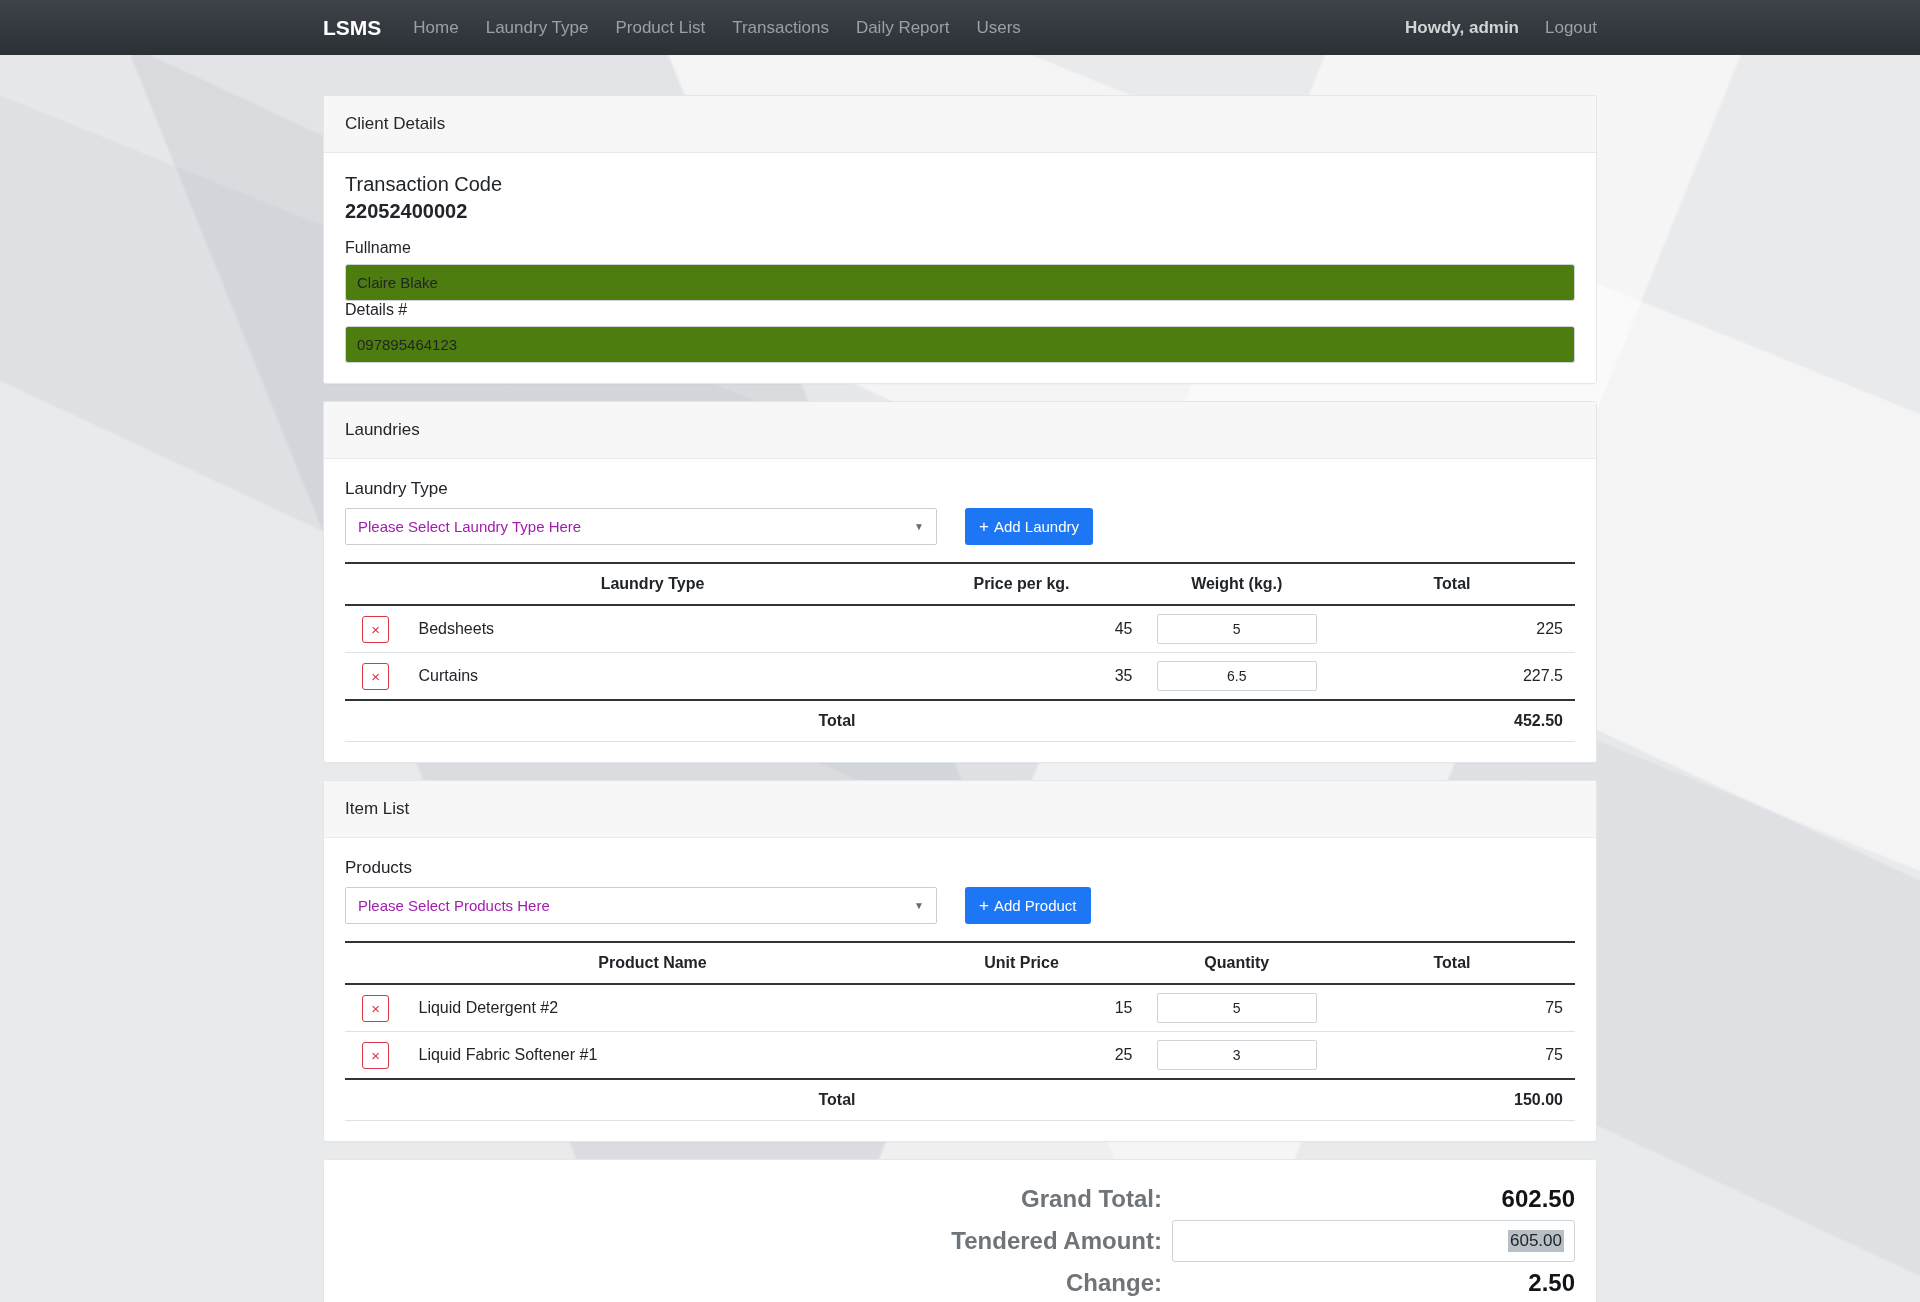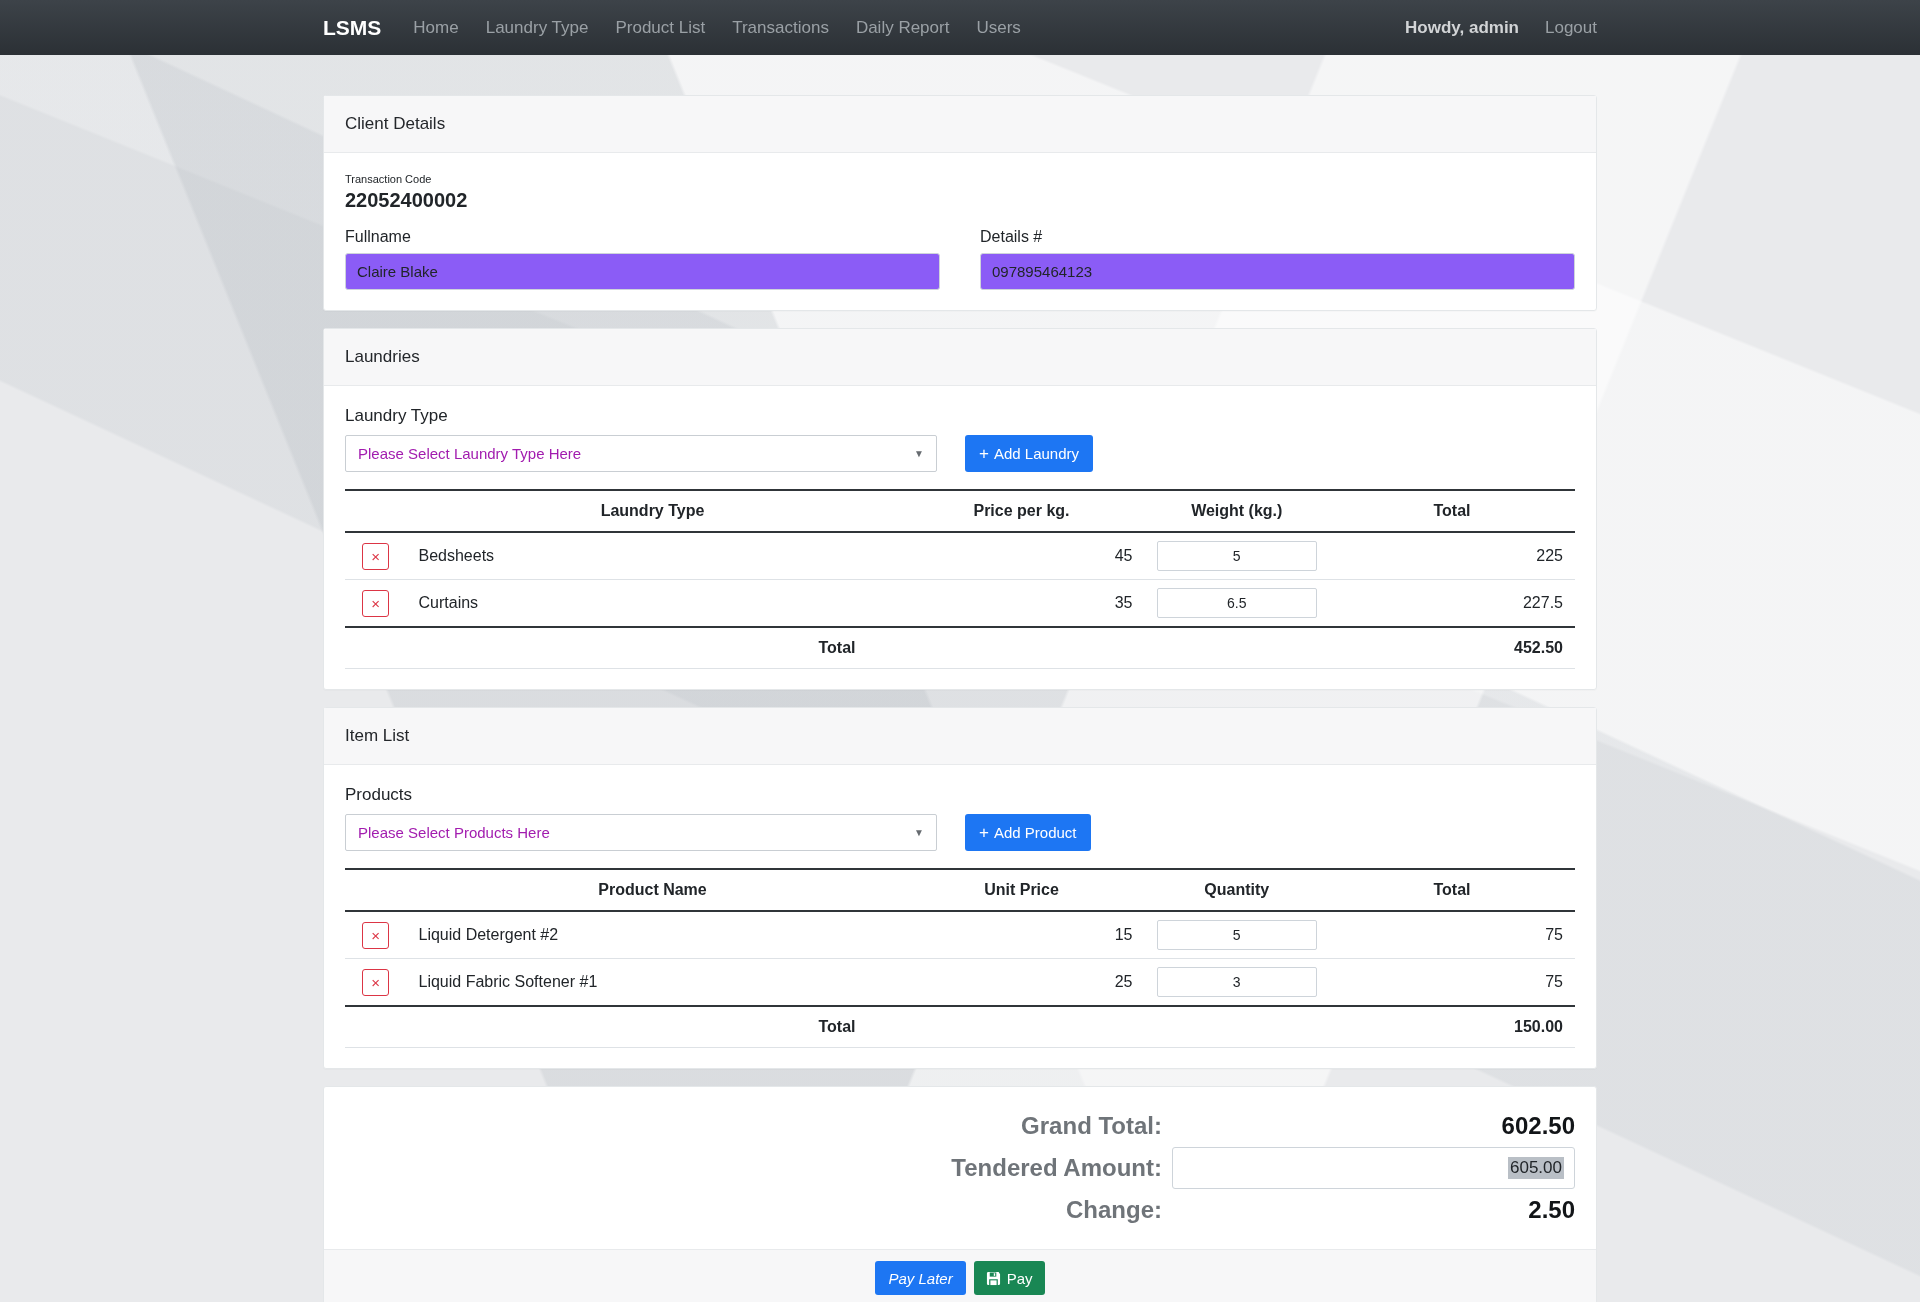--- a/index.html
+++ b/index.html
@@ -58,29 +58,29 @@
   .card-body { padding: 20px 21px; }
   .card-footer {
     background: #f7f7f8;
     border-top: 1px solid #e8eaec;
     padding: 11px;
     display: flex; justify-content: center; align-items: center; gap: 8px;
   }
 
   
   .field-label { font-size: 16px; color: #212529; margin-bottom: 7px; }
-  .txn-label { font-size: 11px; margin-bottom: 4px; }
+  .txn-label { font-size: 20px; margin-bottom: 4px; }
   .txn-code { font-size: 20px; font-weight: bold; margin-bottom: 16px; }
-  .two-col { display: grid; grid-template-columns: 1fr 1fr; column-gap: 40px; }
+  .two-col { display: grid; grid-template-columns: 1fr; column-gap: 40px; }
   .text-input {
     width: 100%; height: 37px;
     border: 1px solid #ced4da; border-radius: 3px;
     padding: 0 11px; font-size: 15px; color: #212529;
     font-family: "Liberation Sans", sans-serif;
-    background: #8b5cf6; outline: none;
+    background: #4d7c0f; outline: none;
   }
 
   
   .section-label { font-size: 17px; margin-bottom: 9px; }
   .control-row { display: flex; align-items: center; margin-bottom: 17px; }
   .faux-select {
     width: 592px; height: 37px;
     border: 1px solid #c9ced3; border-radius: 2px;
     background: #fff;
     display: flex; align-items: center; justify-content: space-between;

